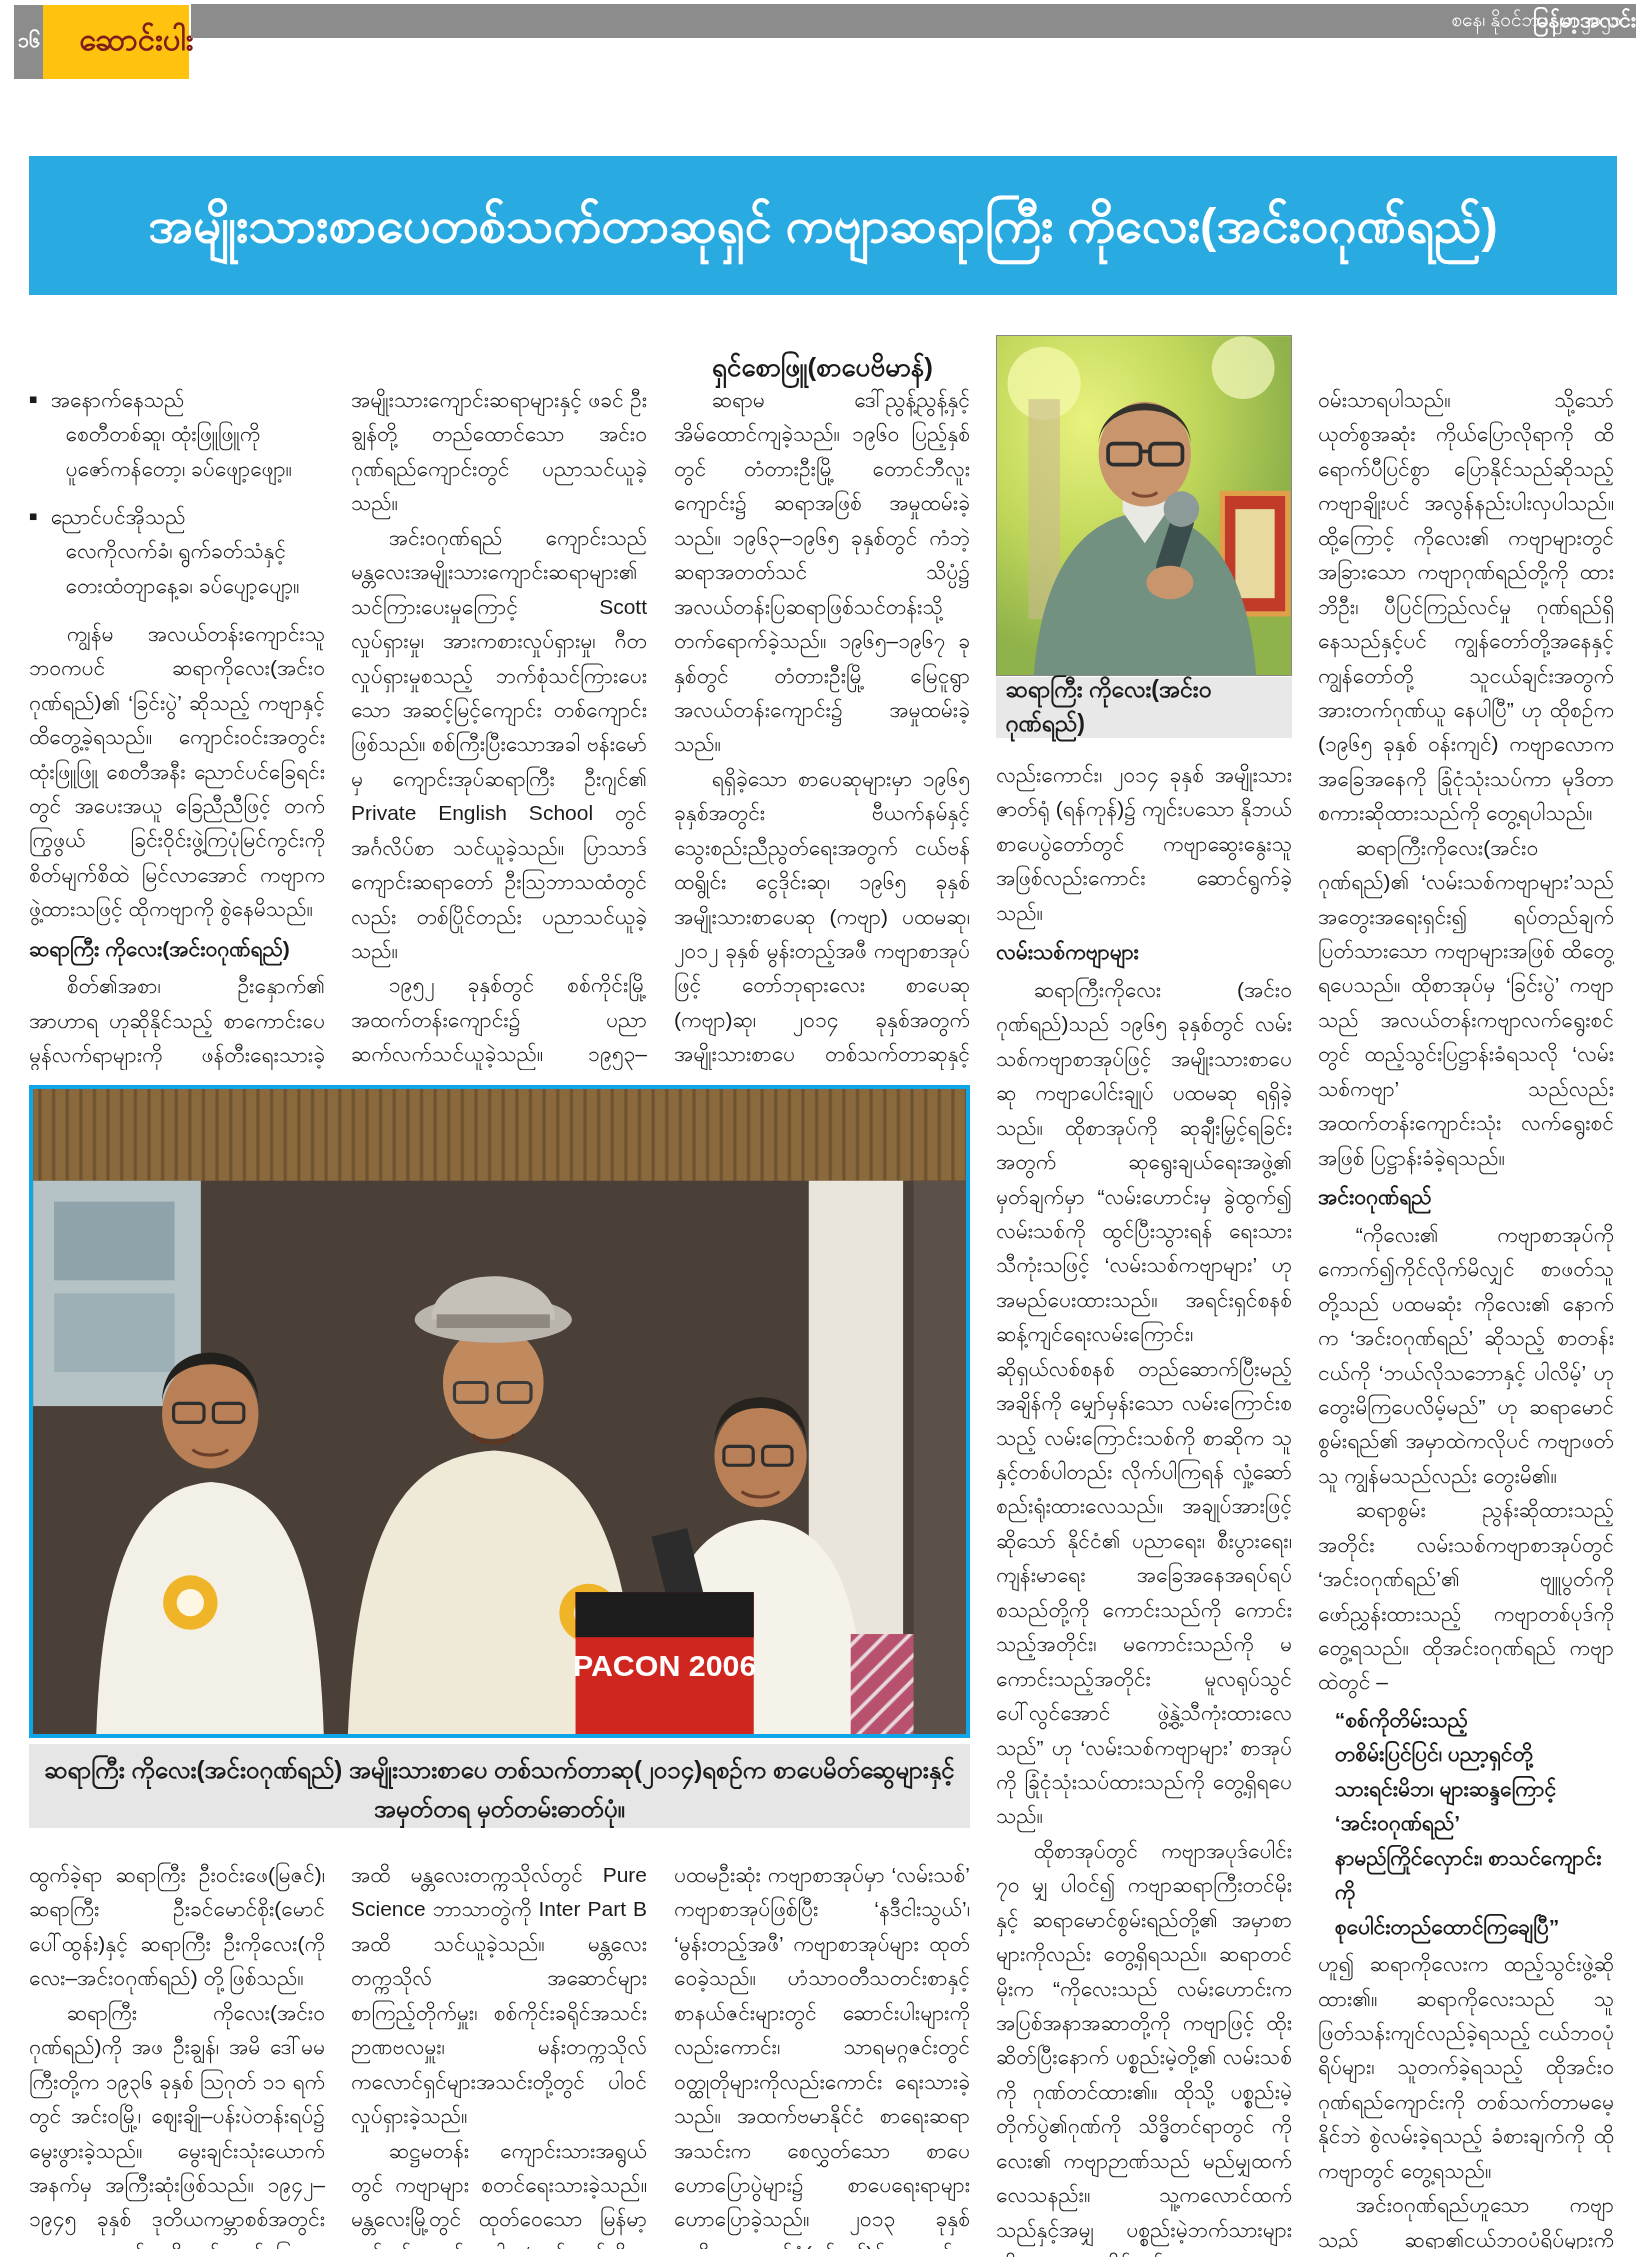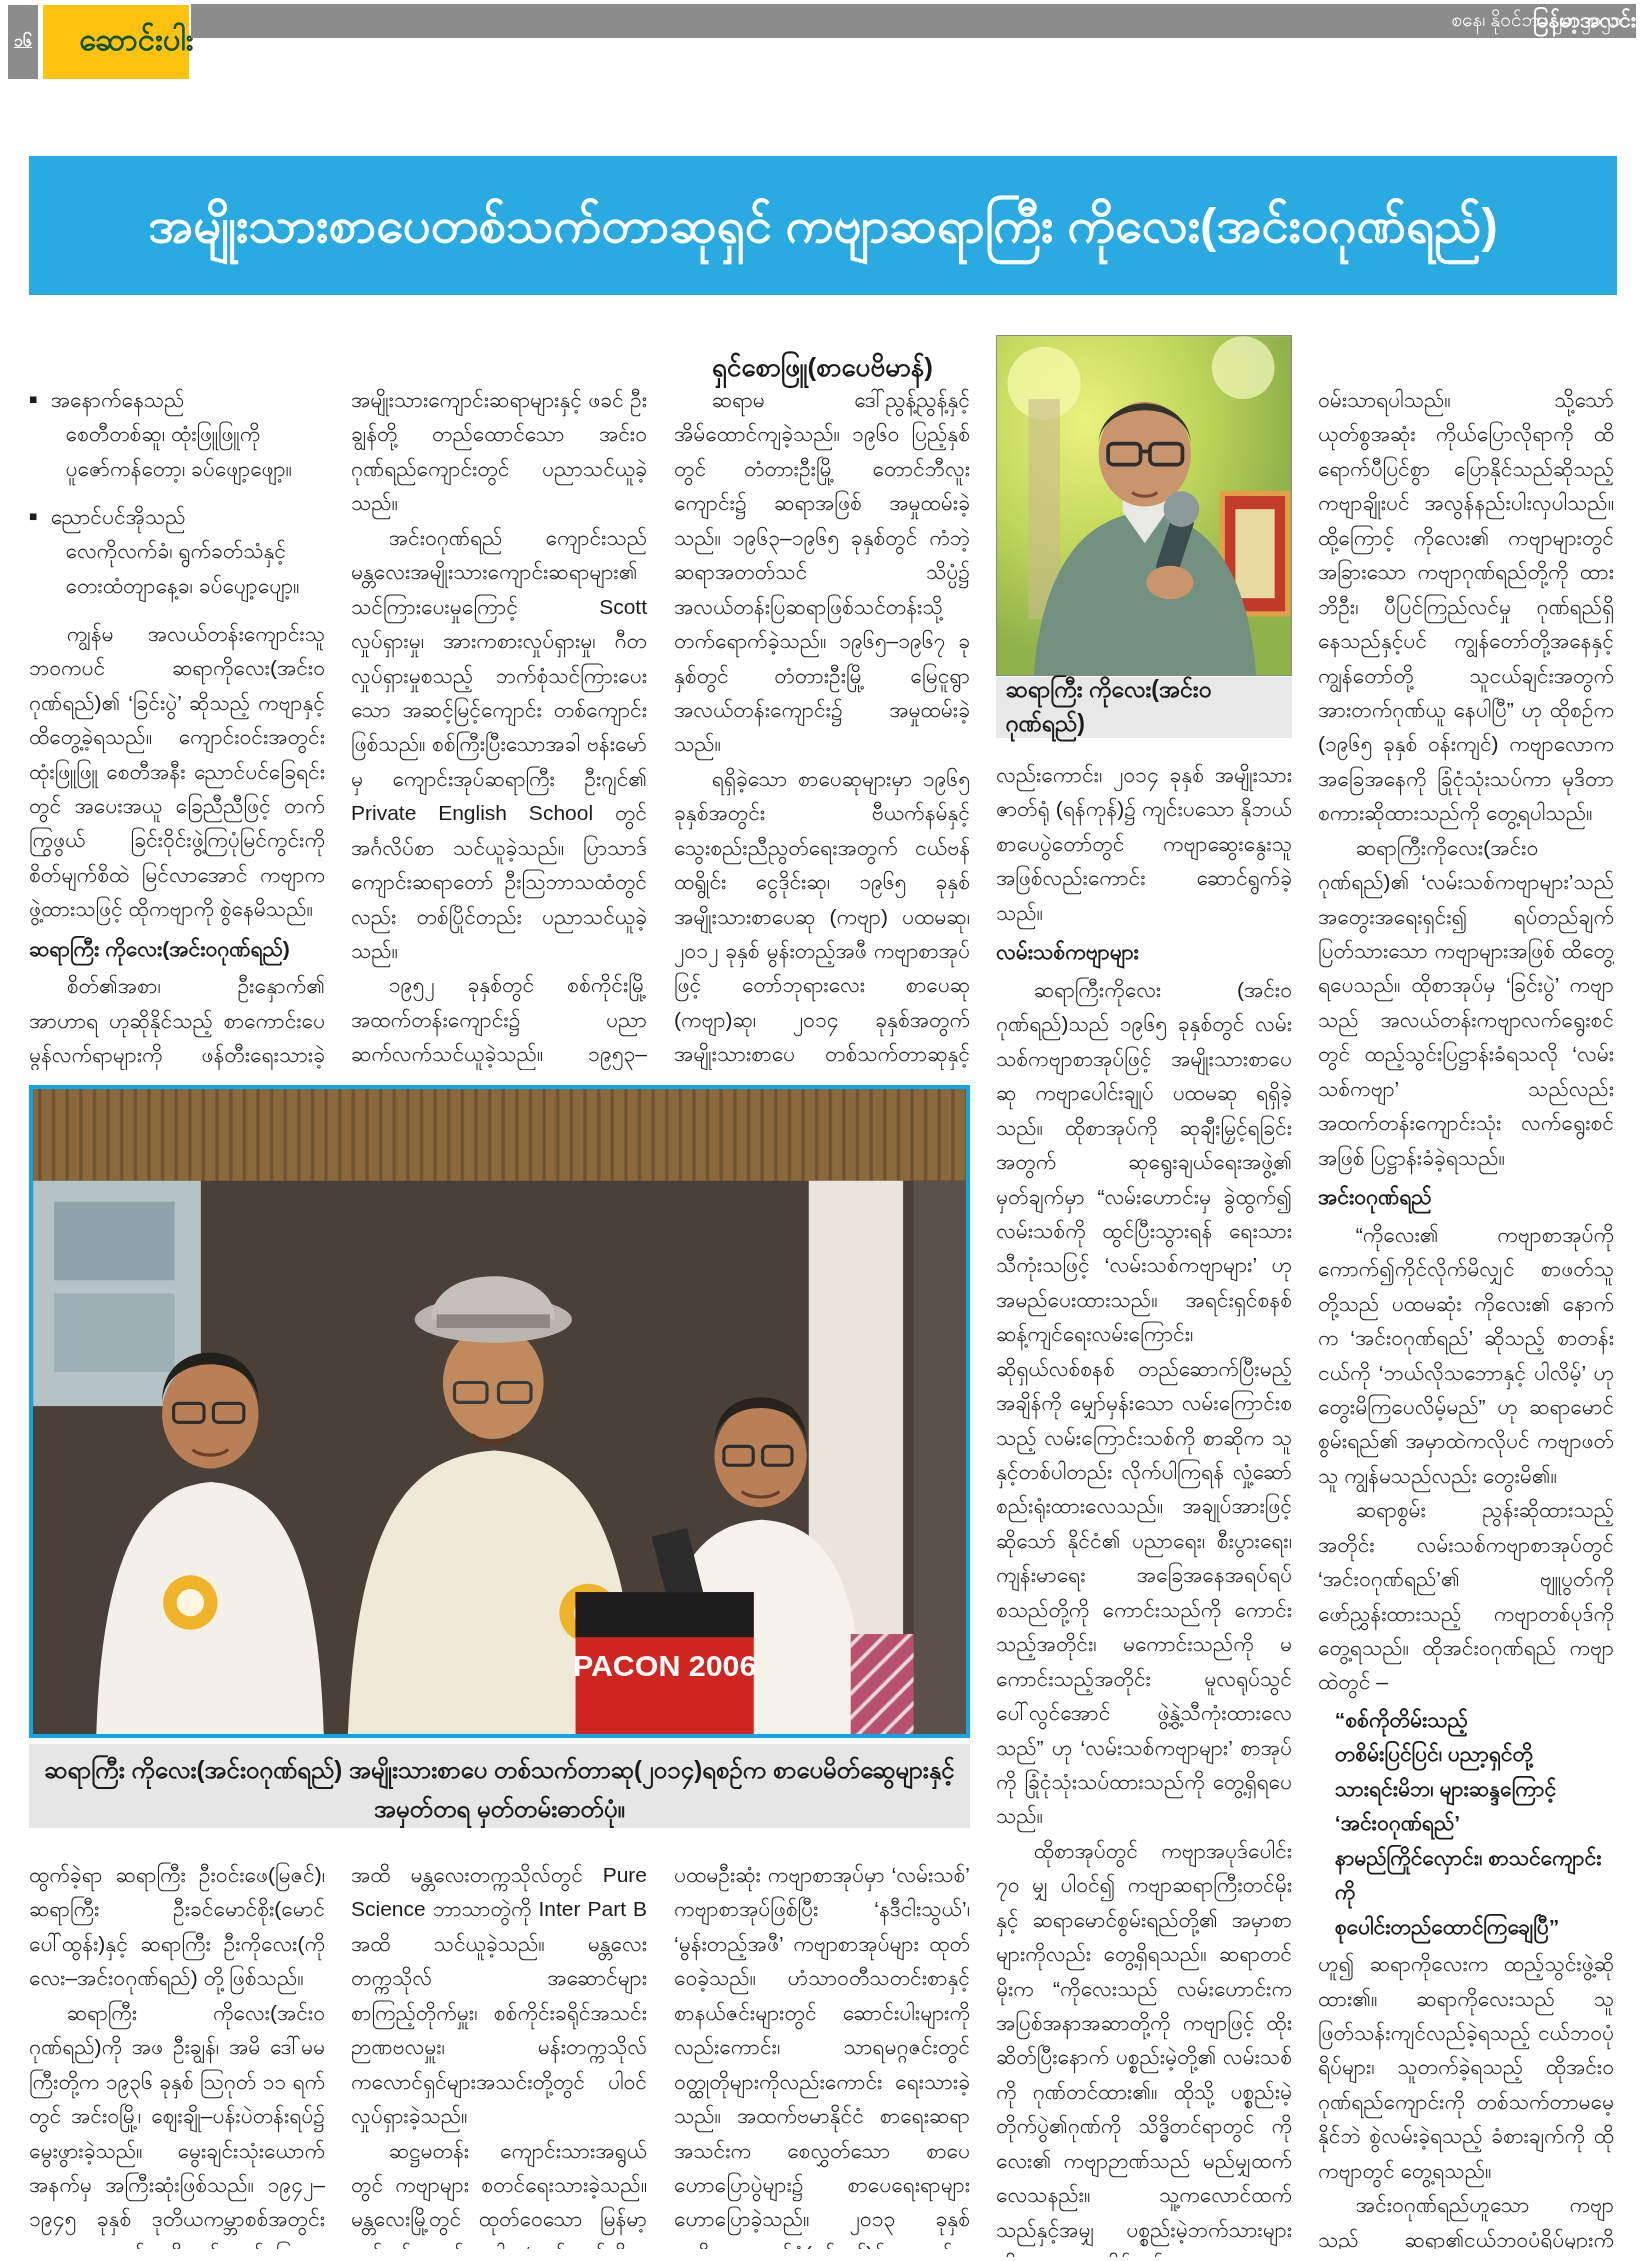--- a/index.html
+++ b/index.html
@@ -1,25 +1,25 @@
 <!DOCTYPE html>
 <html style="font-size:8.4px"><head>
 <meta charset="utf-8">
 <style>
   * { margin:0; padding:0; box-sizing:border-box; }
   html,body { background:#ffffff; }
   body { font-family:"Liberation Sans","DejaVu Sans",sans-serif; color:#1b1b1b; }
   .page { position:relative; width:1645px; height:2261px; background:#fff; overflow:hidden; }
 
   
-  .pageno-box { position:absolute; left:8px; top:5.2px; width:30px; height:74px;
+  .pageno-box { position:absolute; left:14px; top:5.2px; width:30px; height:74px;
     background:#8c8c8c; color:#fff; display:flex; align-items:center; justify-content:center;
-    font-size:16px; font-weight:bold;text-decoration:underline; }
+    font-size:20px; font-weight:bold; }
   .section-box { position:absolute; left:43px; top:5.2px; width:146px; height:74px;
-    background:#ffc20e; color:#14532d; display:flex; align-items:center; justify-content:center;
+    background:#ffc20e; color:#7f1d1d; display:flex; align-items:center; justify-content:center;
     font-size:31px; font-weight:bold;padding-left:41px; }
   .masthead-band { position:absolute; left:191px; top:4px; width:1445px; height:34px;
     background:#8c8c8c; color:#fff; display:flex; align-items:center; justify-content:flex-end; }
   .paper-name { font-size:21px; font-weight:bold; }
   .issue-date { position:absolute; right:14.7px; top:50%; transform:translateY(-50%);
     font-size:19px; color:#fff; }
 
   
   .headline-band { position:absolute; left:29px; top:156px; width:1588px; height:139px;
     background:#29abe2; display:flex; align-items:center; justify-content:center; }

